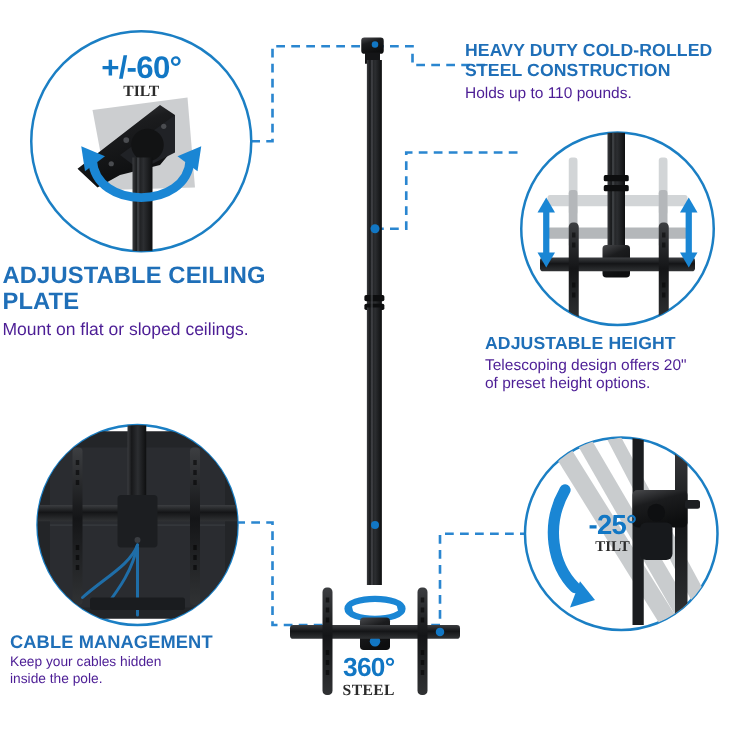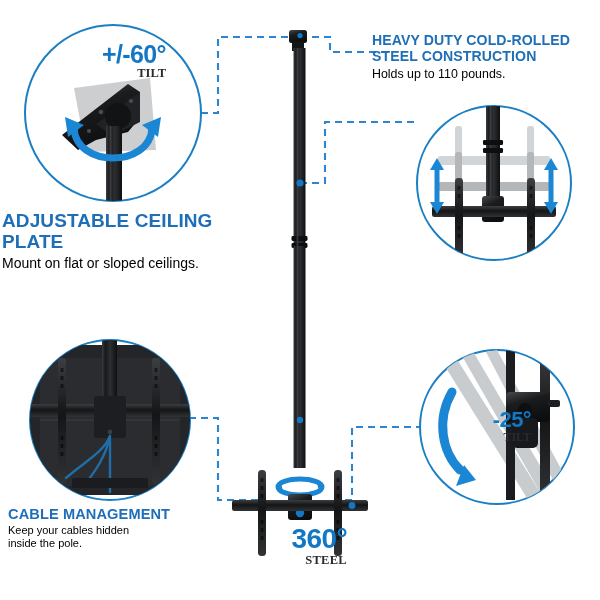--- a/index.html
+++ b/index.html
@@ -11,21 +11,21 @@
   }
   #stage{position:absolute;left:0;top:0;width:600px;height:600px;background:#fff;}
   #art{position:absolute;left:0;top:0;}
 
   .callout{position:absolute;text-align:left;}
   .c-title{
     color:#1f6fb8;font-weight:bold;letter-spacing:.1px;
     line-height:1.12;white-space:pre-line;
   }
   .c-sub{
-    color:#000000;line-height:1.18;white-space:pre-line;margin-top:2px;
+    color:#4c1d95;line-height:1.18;white-space:pre-line;margin-top:2px;
   }
 
   
   #co-ceiling{left:2px;top:193px;width:236px;}
   #co-ceiling .c-title{font-size:19px;margin-top:17px;}
   #co-ceiling .c-sub{font-size:14px;}
 
   #co-steel{left:372px;top:33px;width:226px;}
   #co-steel .c-title{font-size:14.1px;}
   #co-steel .c-sub{font-size:12.4px;}
@@ -36,34 +36,34 @@
 
   #co-cable{left:8px;top:506px;width:204px;}
   #co-cable .c-title{font-size:14.6px;}
   #co-cable .c-sub{font-size:11px;}
 
   #co-tilt{left:392px;top:506px;width:208px;}
   #co-tilt .c-title{font-size:14.1px;}
   #co-tilt .c-sub{font-size:12.4px;}
 
   
-  .badge{position:absolute;text-align:right;}
+  .badge{position:absolute;text-align:center;}
   .badge .deg{font-weight:bold;color:#1277c4;letter-spacing:-.6px;}
   .badge .lbl{font-weight:bold;color:#2b2b2b;font-family:Liberation Serif, serif;}
 
   #badge-60{left:60px;top:40px;width:106px;}
   #badge-60 .deg{font-size:25px;}
   #badge-60 .lbl{font-size:12.5px;display:block;margin-top:-3px;}
 
   #badge-25{left:449px;top:407px;width:82px;}
   #badge-25 .deg{font-size:22px;}
   #badge-25 .lbl{font-size:12px;display:block;margin-top:-3px;}
 
   #badge-360{left:243px;top:523px;width:104px;}
-  #badge-360 .deg{font-size:28px;margin-top:20px;}
+  #badge-360 .deg{font-size:21px;margin-top:20px;}
   #badge-360 .lbl{font-size:12.5px;display:block;margin-top:-2px;letter-spacing:.3px;}
 </style>
 </head>
 <body>
 
 <div id="stage">
 
   <svg id="art" width="600" height="600" viewBox="0 0 600 600">
     <defs>
       <linearGradient id="poleGrad" x1="0" y1="0" x2="1" y2="0">
@@ -332,20 +332,25 @@
     <div class="c-title">ADJUSTABLE CEILING PLATE</div>
     <div class="c-sub">Mount on flat or sloped ceilings.</div>
   </div>
 
   <div class="callout" id="co-steel">
     <div class="c-title">HEAVY DUTY COLD-ROLLED
 STEEL CONSTRUCTION</div>
     <div class="c-sub">Holds up to 110 pounds.</div>
   </div>
 
+  <div class="callout" id="co-height">
+    <div class="c-title">ADJUSTABLE HEIGHT</div>
+    <div class="c-sub">Telescoping design offers 20"
+of preset height options.</div>
+  </div>
 
   <div class="callout" id="co-cable">
     <div class="c-title">CABLE MANAGEMENT</div>
     <div class="c-sub">Keep your cables hidden
 inside the pole.</div>
   </div>
 
 
 </div>
 

